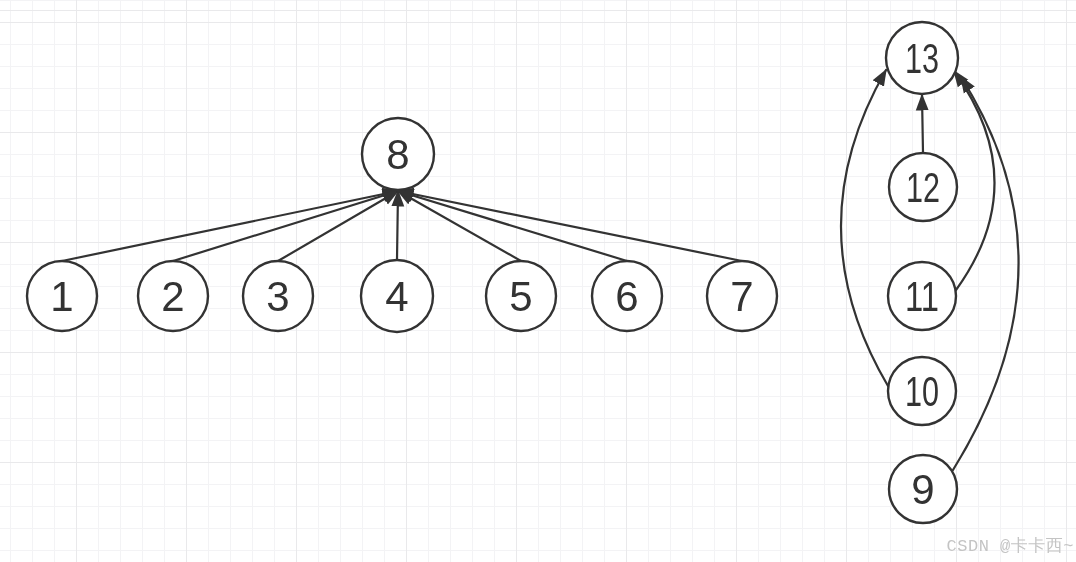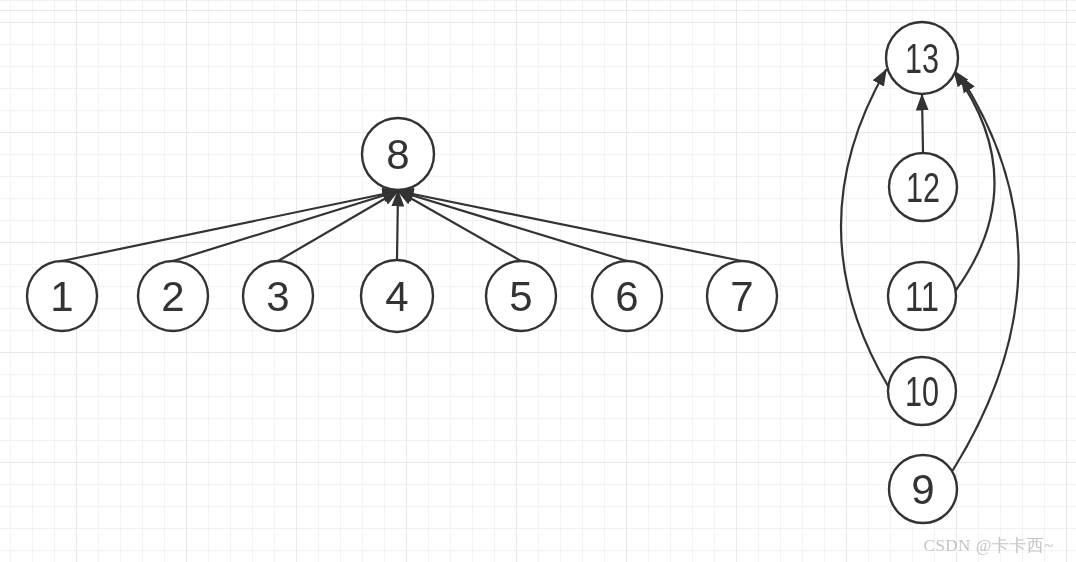--- a/index.html
+++ b/index.html
@@ -16,26 +16,26 @@
     background-position: 76px 0, 0 22px, 10px 0, 0 0;
     overflow: hidden;
   }
   svg { position: absolute; left: 0; top: 0; }
   text {
     font-family: "Liberation Sans", "DejaVu Sans", sans-serif;
     user-select: none;
   }
   .watermark {
     position: absolute;
-    right: 22px;
+    right: 2px;
     bottom: 5px;
     font-size: 17px;
     letter-spacing: 0.5px;
     color: #c4c4c4;
-    font-family: Liberation Serif, serif;
+    font-family: Liberation Mono, monospace;
     white-space: nowrap;
   }
 </style>
 </head>
 <body>
 
 <div class="canvas">
   <svg id="svg" width="1076" height="562" viewBox="0 0 1076 562">
     <defs>
       <marker id="arrow" viewBox="0 0 18 14" refX="15.5" refY="7" markerWidth="18" markerHeight="14" orient="auto" markerUnits="userSpaceOnUse">

